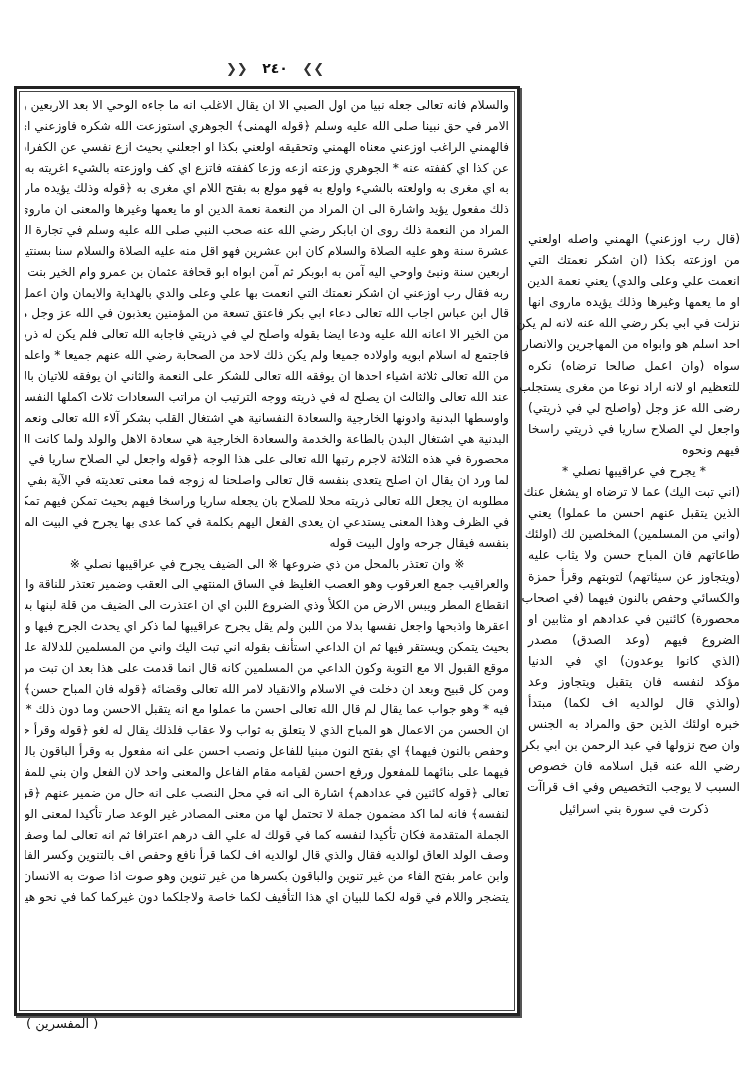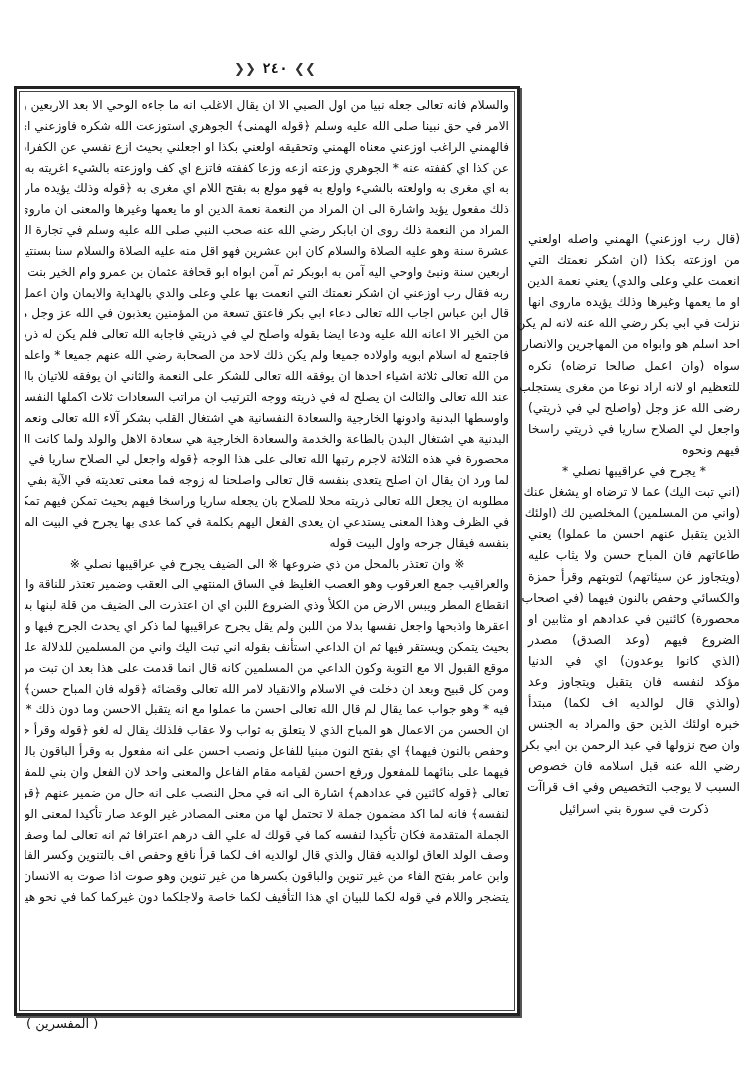--- a/index.html
+++ b/index.html
@@ -1,19 +1,19 @@
 <!DOCTYPE html>
 <html><head>
 <meta charset="utf-8">
 <style>
   html, body { margin: 0; padding: 0; background: #ffffff; }
   body { width: 750px; height: 1065px; position: relative; overflow: hidden; font-family: "DejaVu Sans", sans-serif; color: #111; }
   .page-number { position: absolute; top: 60px; left: 180px; width: 190px; text-align: center; font-size: 14px; direction: rtl; }
   .page-number .orn { font-size: 13px; color: #333; letter-spacing: -1px; }
-  .page-number .num { margin: 0 2px; font-weight: bold; font-family: Liberation Mono, monospace; }
+  .page-number .num { margin: 0 10px; font-weight: bold; }
   .frame { position: absolute; left: 14px; top: 86px; width: 500px; height: 924px; border: 3px solid #222; box-shadow: 2px 2px 0 #555; }
   .frame-inner { position: absolute; left: 2px; right: 2px; top: 2px; bottom: 2px; border: 1px solid #444; }
   .main-text { position: absolute; left: 8px; right: 8px; top: 6px; direction: rtl; text-align: justify; text-align-last: right; font-size: 12.2px; line-height: 20.85px; font-family: "DejaVu Sans", sans-serif; }
   .main-text .line { display: block; white-space: nowrap; overflow: hidden; text-align: justify; text-align-last: justify; }
   .main-text .line.last { text-align-last: right; }
   .main-text .line.center { text-align: center; text-align-last: center; }
   .margin-col { position: absolute; left: 528px; top: 228px; width: 212px; direction: rtl; font-size: 12.4px; line-height: 21.1px; }
   .margin-col .line { display: block; white-space: nowrap; text-align: justify; text-align-last: justify; }
   .margin-col .line.last { text-align-last: right; }
   .margin-col .line.center { text-align: center; text-align-last: center; }
@@ -80,22 +80,22 @@
     <span class="line">او ما يعمها وغيرها وذلك يؤيده ماروى انها</span>
     <span class="line">نزلت في ابي بكر رضي الله عنه لانه لم يكن</span>
     <span class="line">احد اسلم هو وابواه من المهاجرين والانصار</span>
     <span class="line">سواه (وان اعمل صالحا ترضاه) نكره</span>
     <span class="line">للتعظيم او لانه اراد نوعا من مغرى يستجلب</span>
     <span class="line">رضى الله عز وجل (واصلح لي في ذريتي)</span>
     <span class="line">واجعل لي الصلاح ساريا في ذريتي راسخا</span>
     <span class="line last">فيهم ونحوه</span>
     <span class="line center">* يجرح في عراقيبها نصلي *</span>
     <span class="line">(اني تبت اليك) عما لا ترضاه او يشغل عنك</span>
+    <span class="line">الذين يتقبل عنهم احسن ما عملوا) يعني</span>
     <span class="line">(واني من المسلمين) المخلصين لك (اولئك</span>
-    <span class="line">الذين يتقبل عنهم احسن ما عملوا) يعني</span>
     <span class="line">طاعاتهم فان المباح حسن ولا يثاب عليه</span>
     <span class="line">(ويتجاوز عن سيئاتهم) لتوبتهم وقرأ حمزة</span>
     <span class="line">والكسائي وحفص بالنون فيهما (في اصحاب</span>
     <span class="line">محصورة) كائنين في عدادهم او مثابين او</span>
     <span class="line">الضروع فيهم (وعد الصدق) مصدر</span>
     <span class="line">(الذي كانوا يوعدون) اي في الدنيا</span>
     <span class="line">مؤكد لنفسه فان يتقبل ويتجاوز وعد</span>
     <span class="line">(والذي قال لوالديه اف لكما) مبتدأ</span>
     <span class="line">خبره اولئك الذين حق والمراد به الجنس</span>
     <span class="line">وان صح نزولها في عبد الرحمن بن ابي بكر</span>

